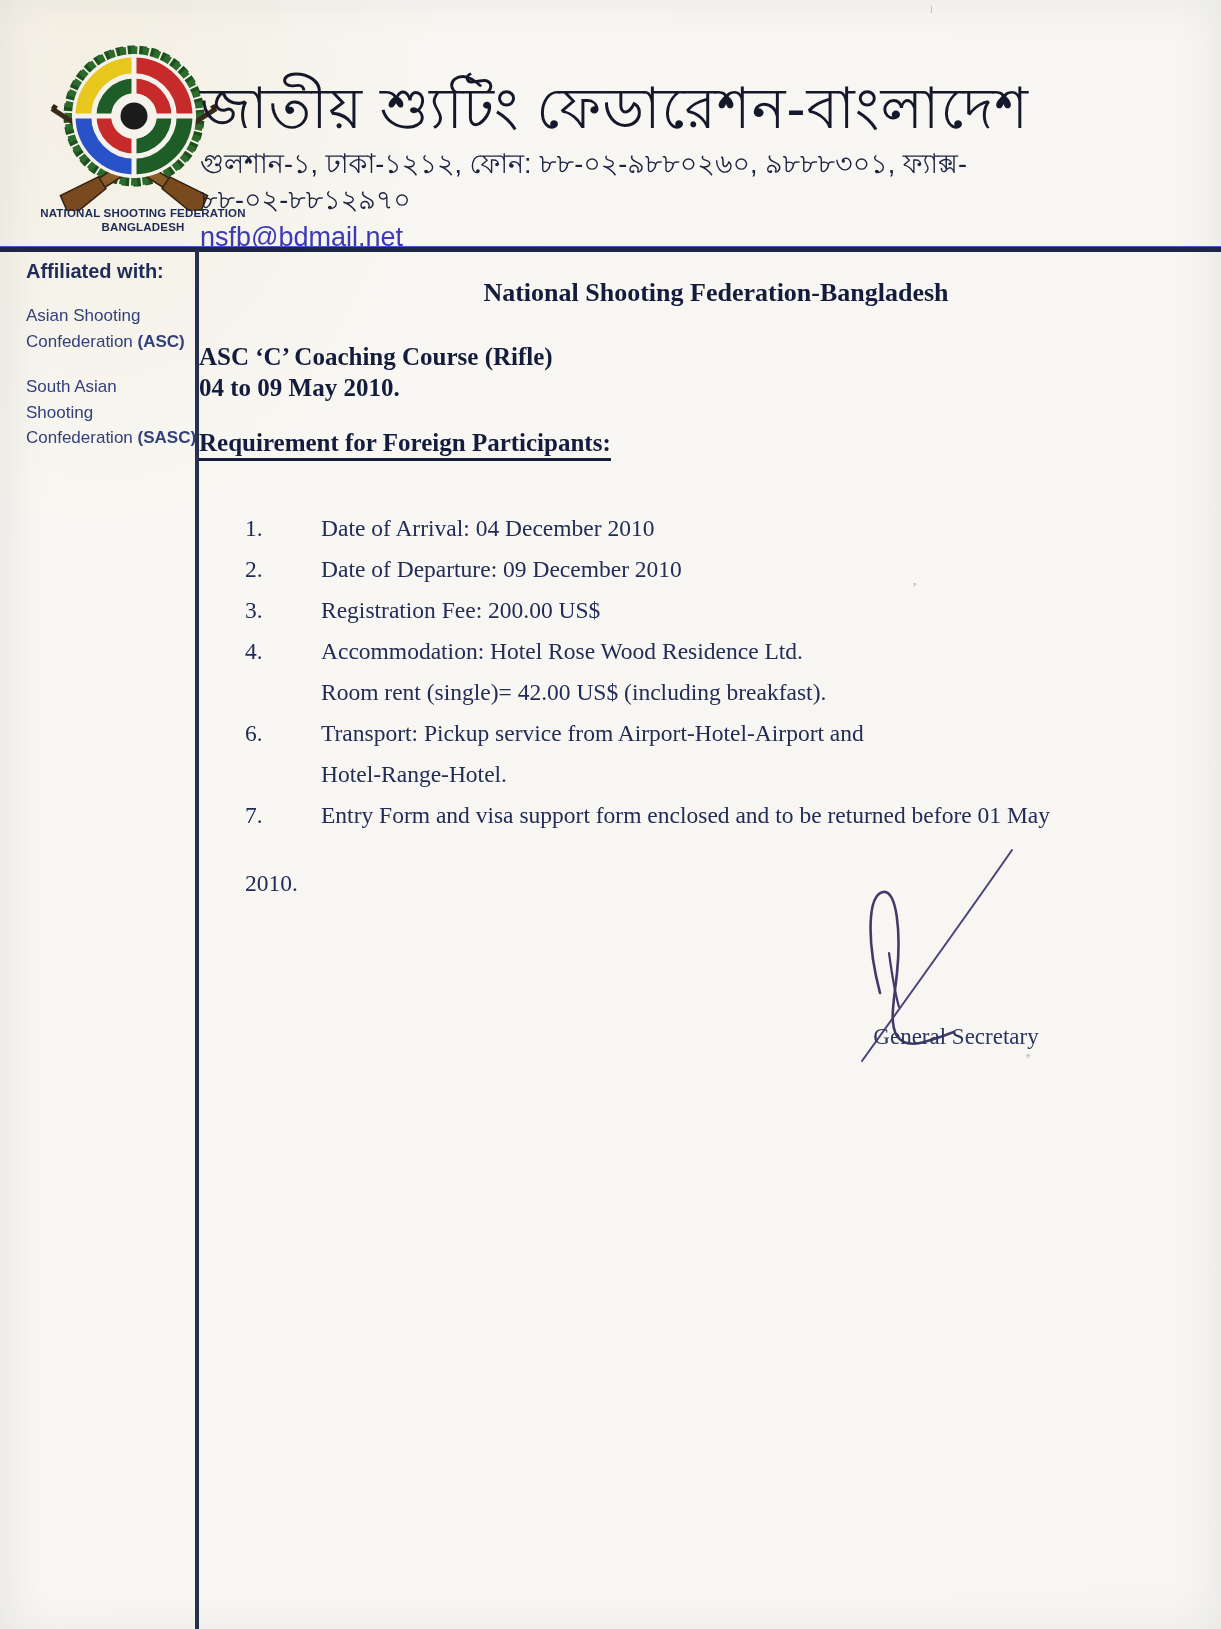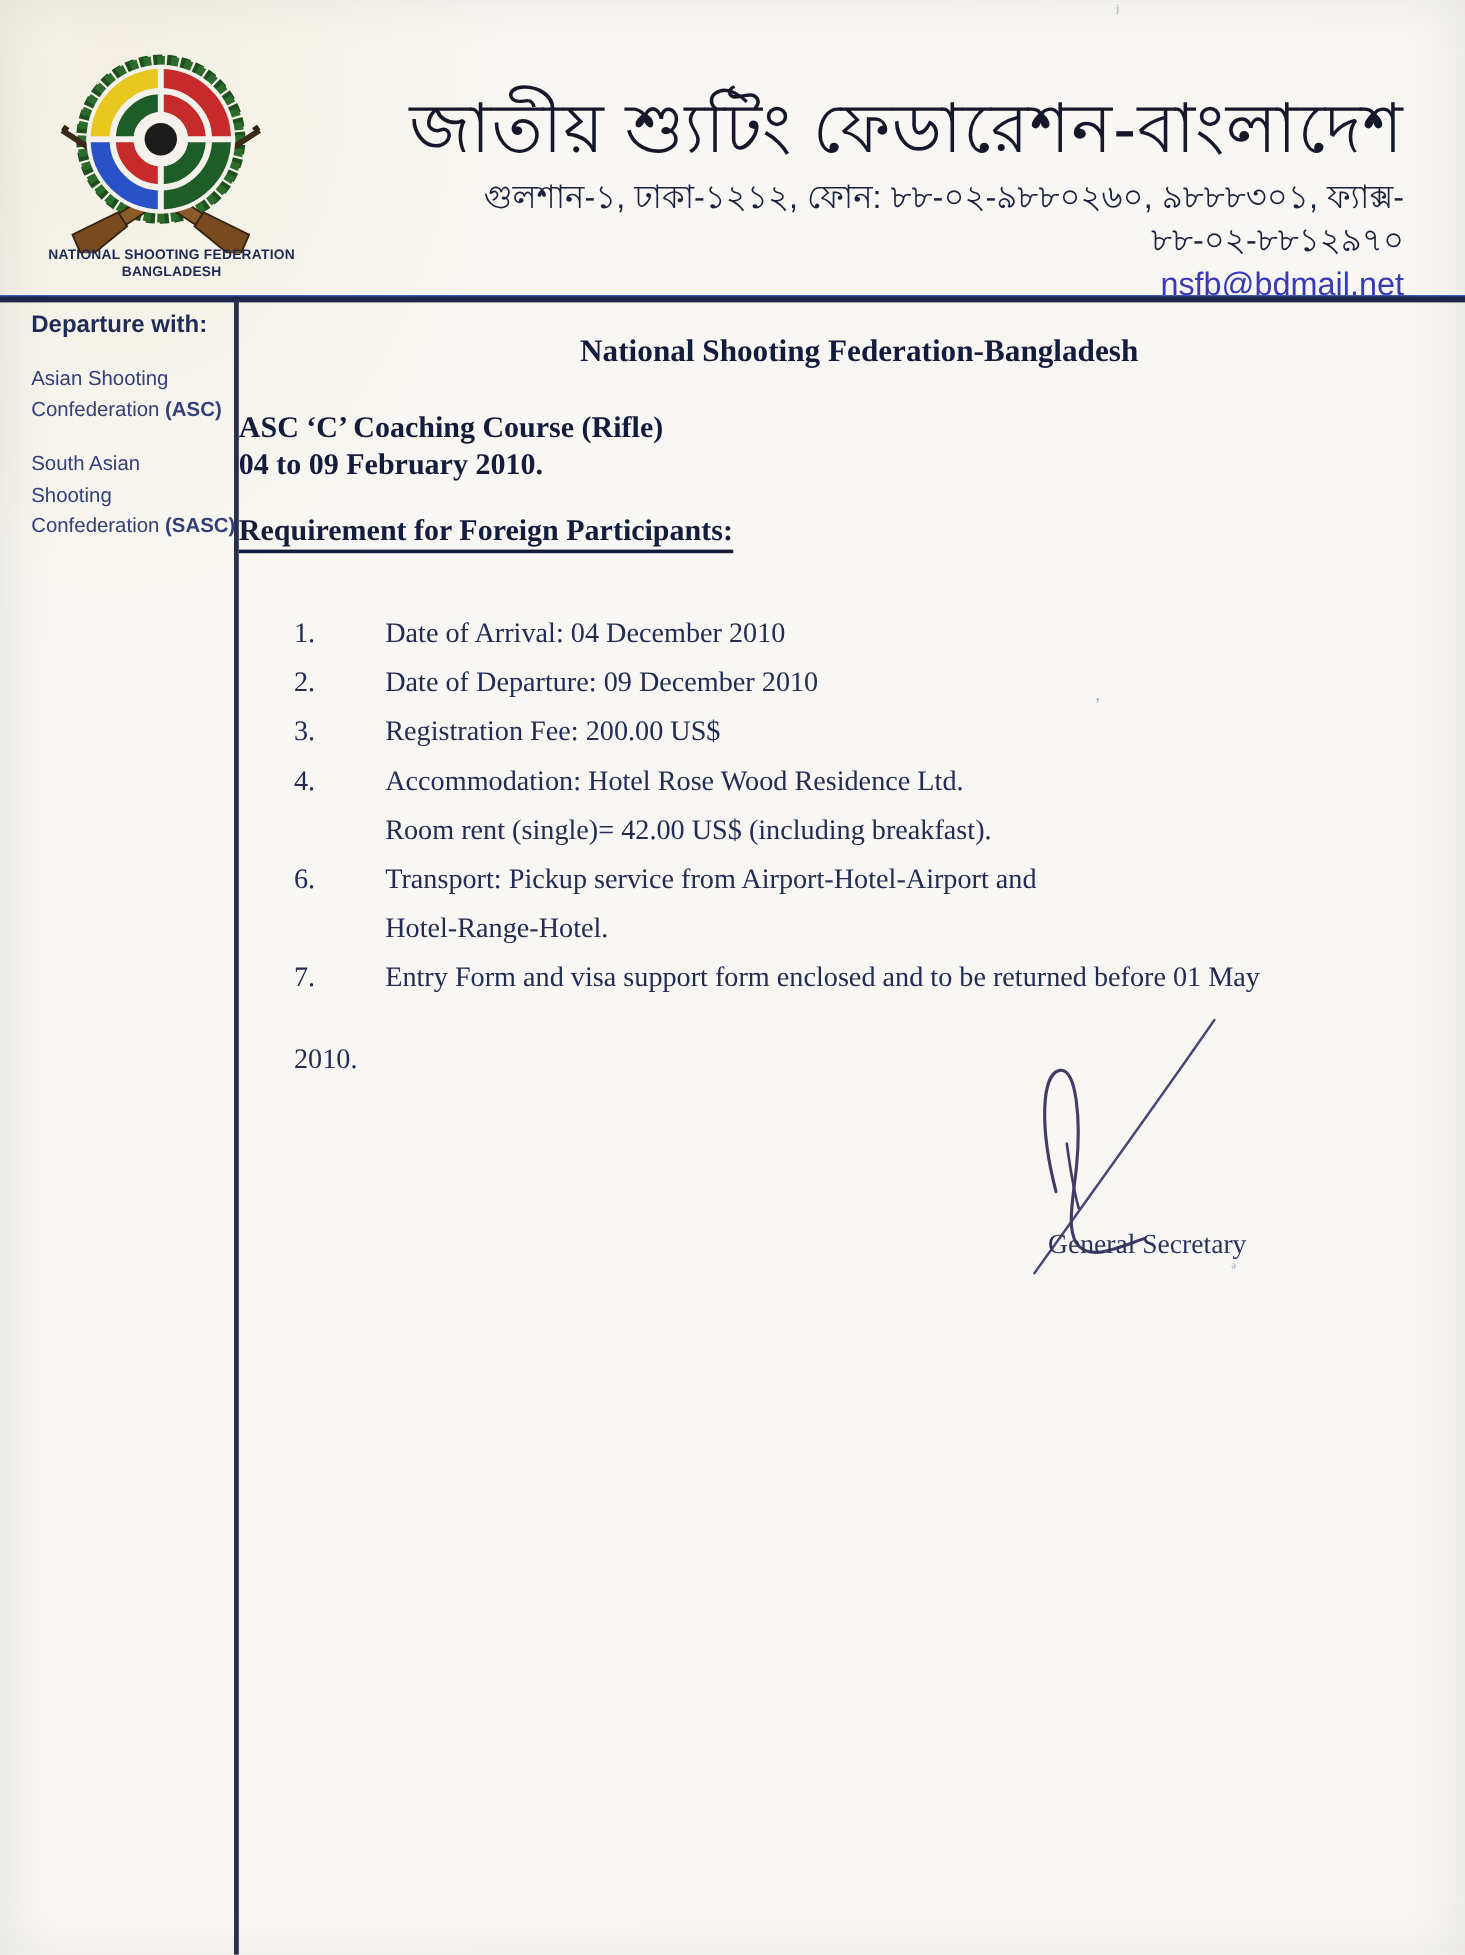--- a/index.html
+++ b/index.html
@@ -19,21 +19,21 @@
   .logo-svg{position:absolute;left:4px;top:2px;}
   .logo-caption{
     position:absolute;left:-6px;top:172px;width:242px;
     text-align:center;
     font-family:"Liberation Sans", sans-serif;
     font-weight:bold;font-size:11.5px;line-height:14px;
     color:#1c2a55;letter-spacing:.2px;white-space:nowrap;
   }
   .bn-header{
     position:absolute;left:200px;top:72px;width:970px;
-    text-align:right;color:#15182b;
+    text-align:left;color:#15182b;
     font-family:"Liberation Sans", sans-serif;
   }
   .bn-title{font-size:57px;line-height:72px;font-weight:500;letter-spacing:1px;}
   .bn-address{font-size:27px;line-height:36px;margin-top:2px;color:#1b2240;}
   .email{
     font-size:27px;line-height:32px;margin-top:3px;
     color:#3a3ab8;font-family:"Liberation Sans", sans-serif;
   }
 
   
@@ -147,41 +147,41 @@
   <div class="bn-header">
     <div class="bn-title">জাতীয় শ্যুটিং ফেডারেশন-বাংলাদেশ</div>
     <div class="bn-address">গুলশান-১, ঢাকা-১২১২, ফোন: ৮৮-০২-৯৮৮০২৬০, ৯৮৮৮৩০১, ফ্যাক্স- ৮৮-০২-৮৮১২৯৭০</div>
     <div class="email">nsfb@bdmail.net</div>
   </div>
 
   <div class="rule-h"></div>
   <div class="rule-v"></div>
 
   <div class="sidebar">
-    <div class="sidebar-heading">Departure with:</div>
+    <div class="sidebar-heading">Affiliated with:</div>
 
 
     <div class="aff">
       <div class="aff-line">Asian Shooting</div>
       <div class="aff-line"><span>Confederation</span> <b>(ASC)</b></div>
     </div>
 
     <div class="aff">
       <div class="aff-line">South Asian</div>
       <div class="aff-line">Shooting</div>
       <div class="aff-line"><span>Confederation</span> <b>(SASC)</b></div>
     </div>
   </div>
 
   <div class="main">
     <div class="org-title">National Shooting Federation-Bangladesh</div>
 
     <div class="course">
       <div>ASC ‘C’ Coaching Course (Rifle)</div>
-      <div>04 to 09 February 2010.</div>
+      <div>04 to 09 May 2010.</div>
     </div>
 
     <div class="section-heading">
       <span>Requirement for Foreign Participants:</span>
     </div>
 
     <div class="list">
       <div class="li"><span class="num">1.</span><span>Date of Arrival: 04 December 2010</span></div>
       <div class="li"><span class="num">2.</span><span>Date of Departure: 09 December 2010</span></div>
       <div class="li"><span class="num">3.</span><span>Registration Fee: 200.00 US$</span></div>

